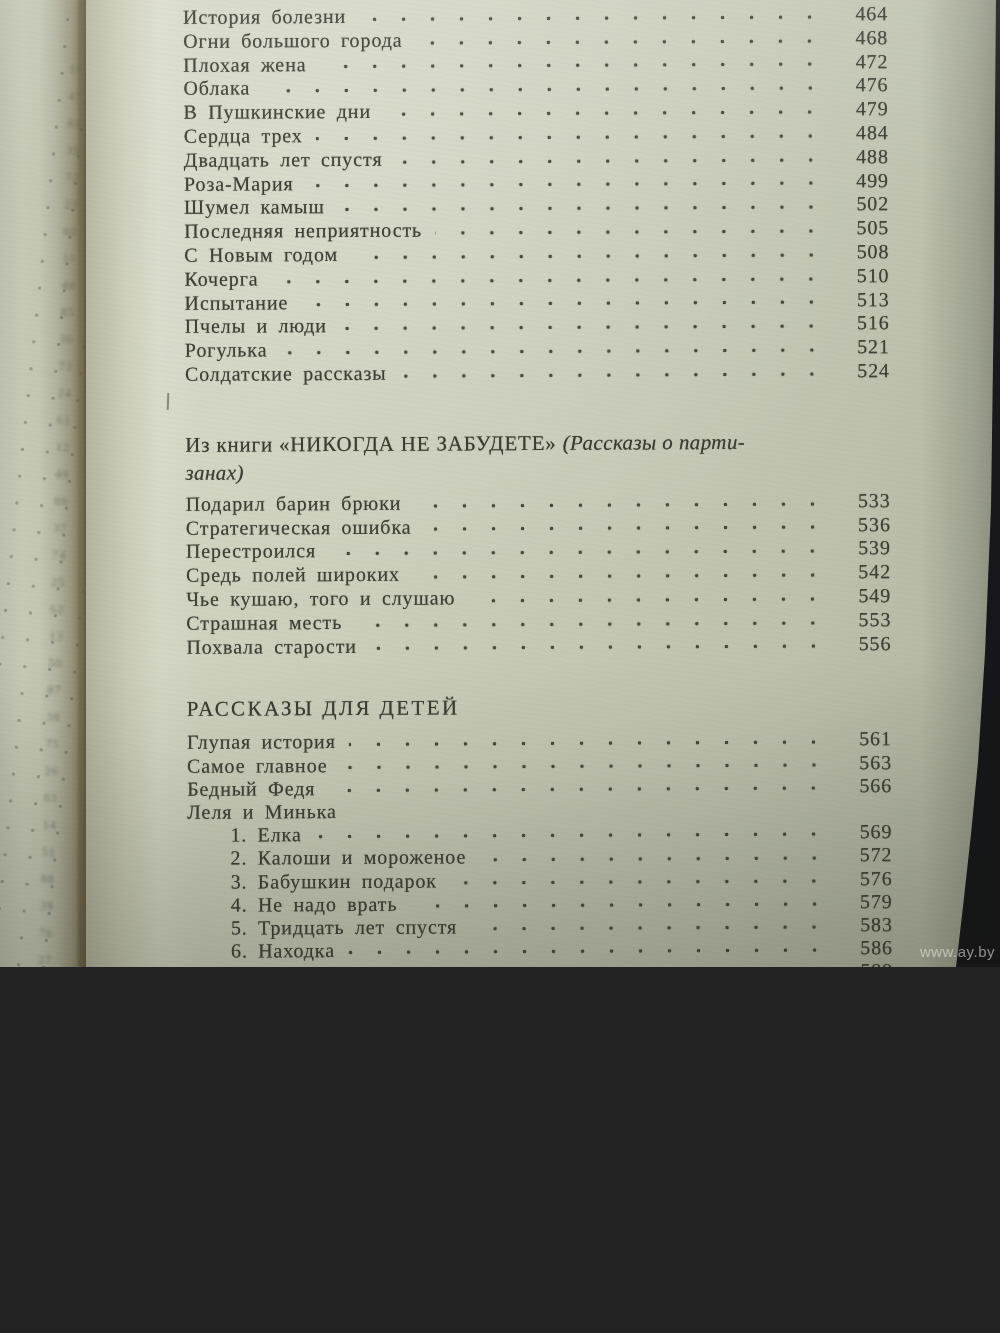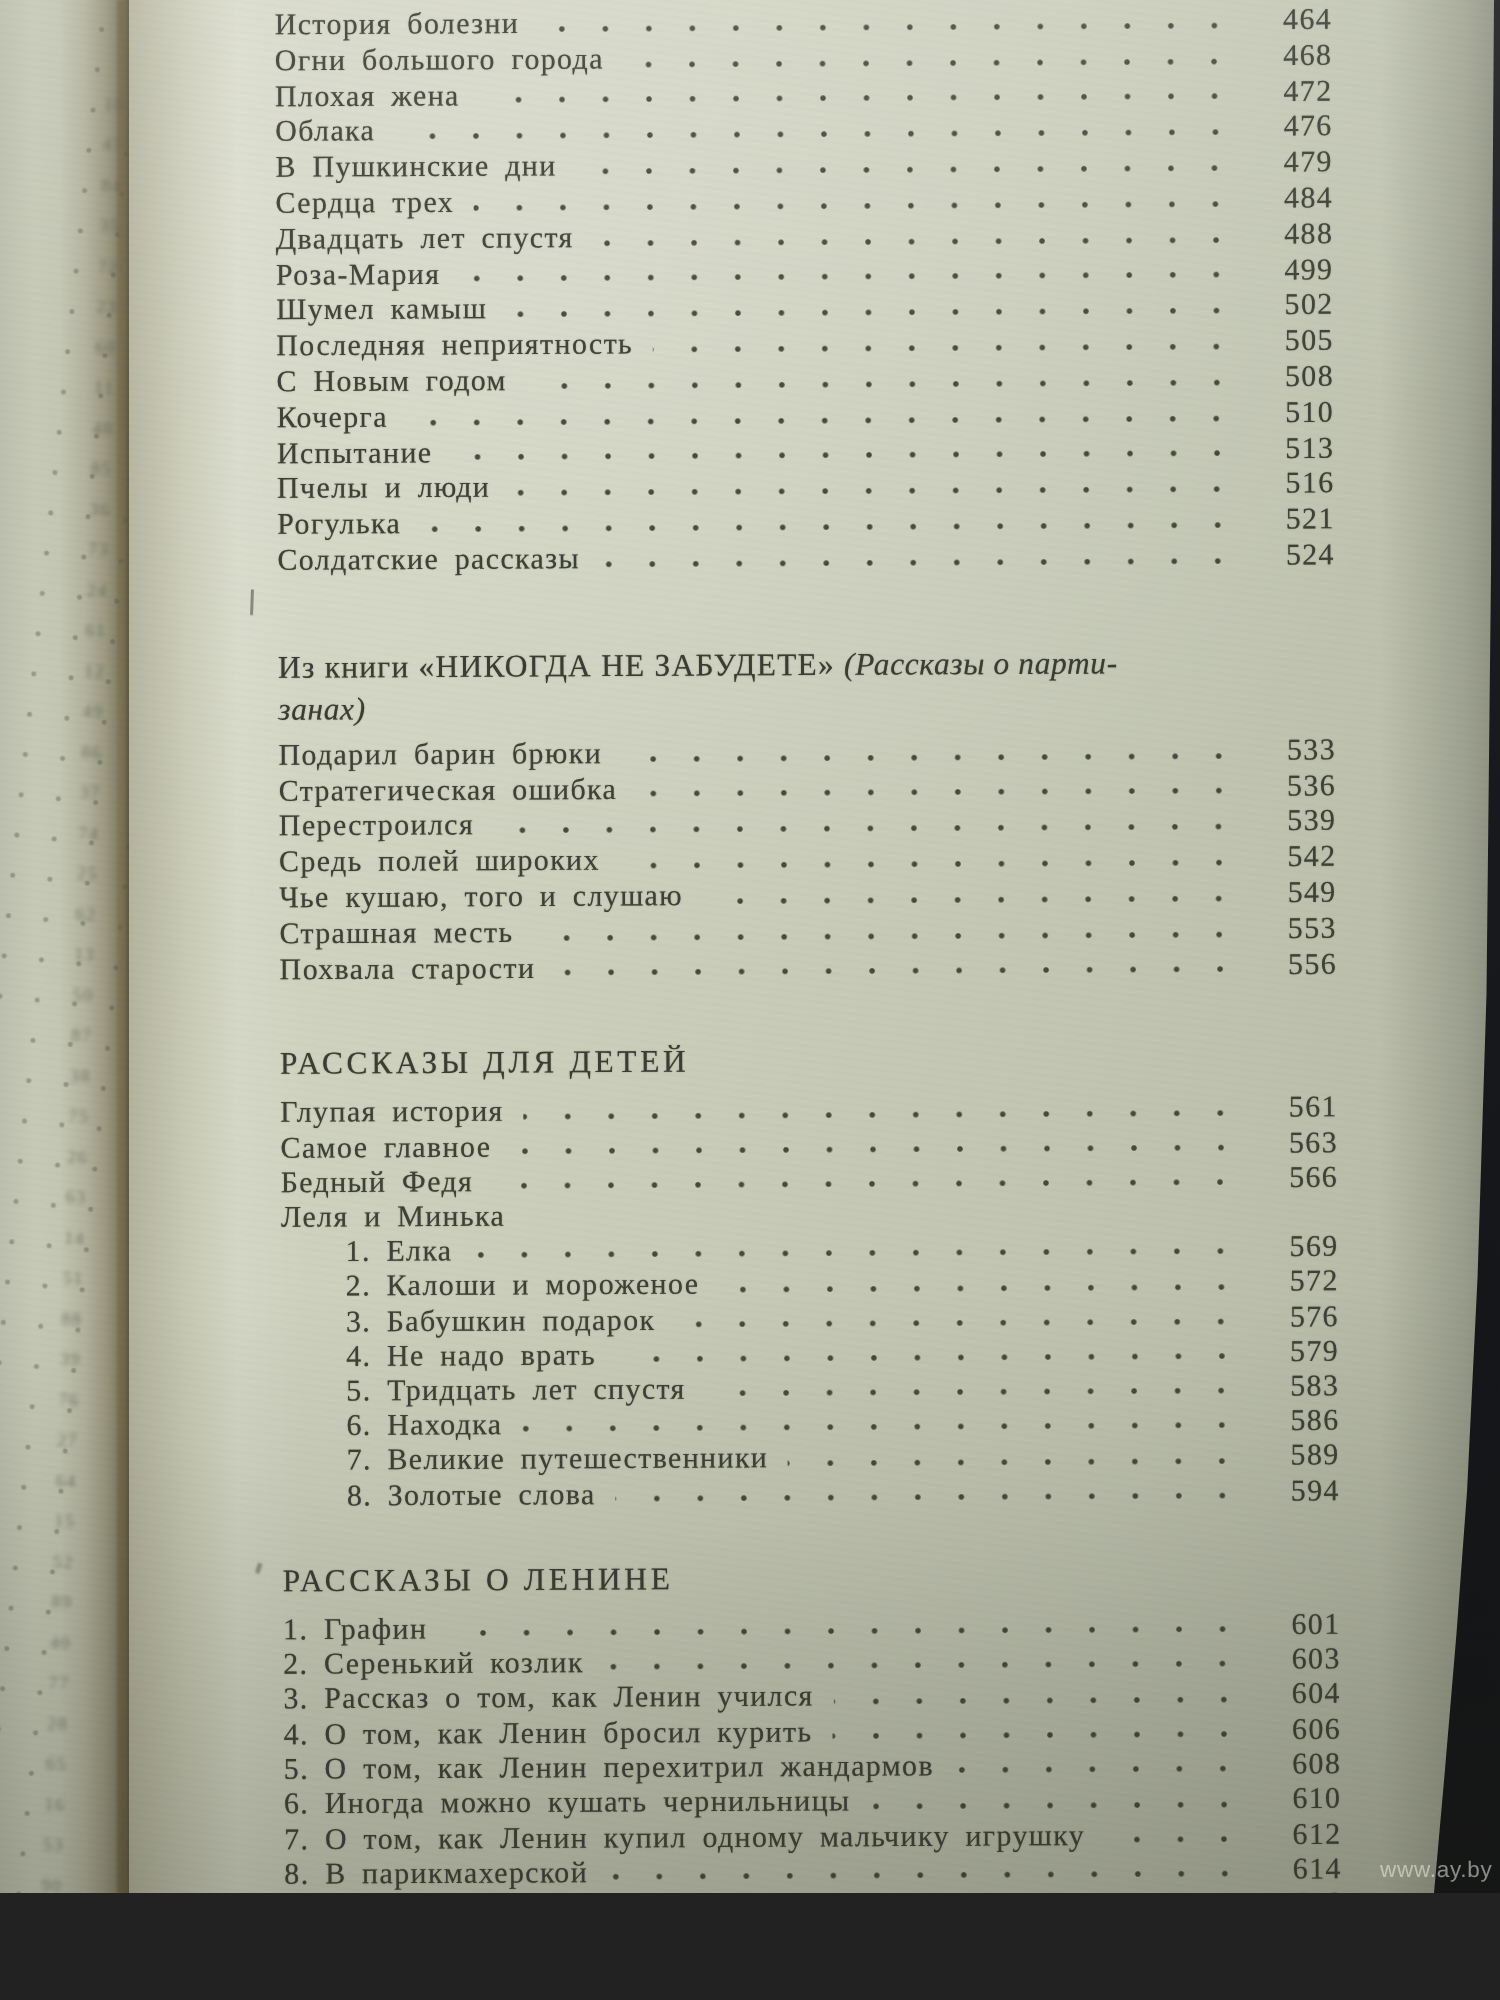--- a/index.html
+++ b/index.html
@@ -1,17 +1,17 @@
 <!DOCTYPE html>
 <html><head>
 <meta charset="utf-8">
 <style>
   html,body { margin:0; padding:0; background:#222; }
   .photo {
-    position:relative; width:1000px; height:1262px; overflow:hidden;
+    position:relative; width:1000px; height:967px; overflow:hidden;
     font-family:"Liberation Serif","DejaVu Serif",serif;
     background:
       radial-gradient(ellipse 950px 760px at 38% 16%, rgba(255,255,255,0.18), rgba(255,255,255,0) 62%),
       linear-gradient(108deg,#d6d8c6 0%,#d0d3c0 28%,#c8cbb8 52%,#bdc1ae 76%,#aeb29f 100%);
   }
 
   
   .facing-edge {
     position:absolute; left:0; top:0; bottom:0; width:86px; overflow:hidden;
     background:linear-gradient(90deg,

